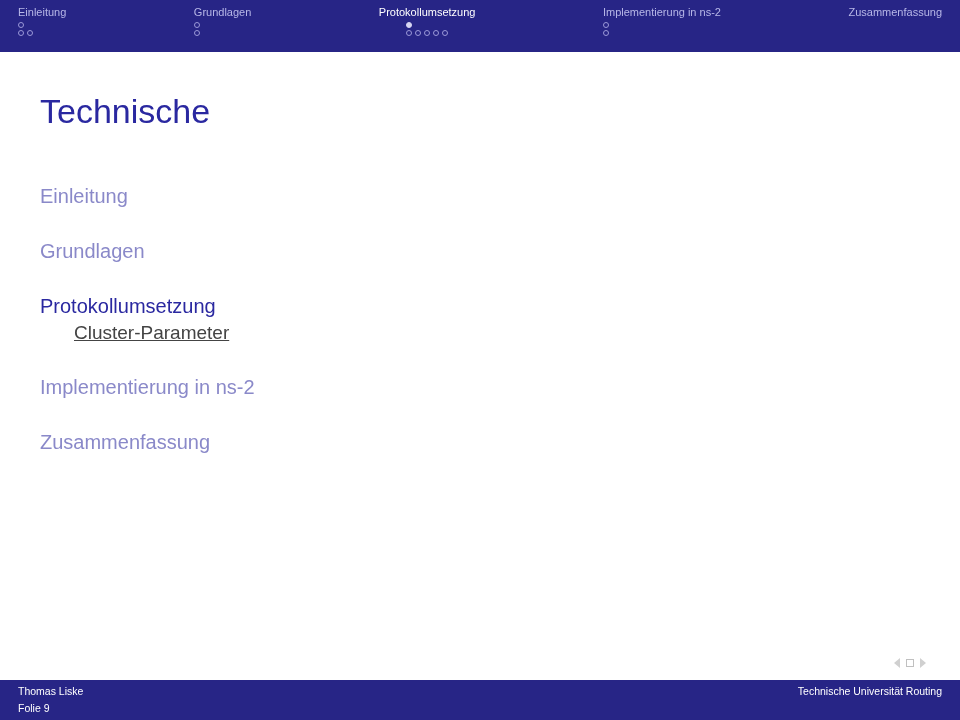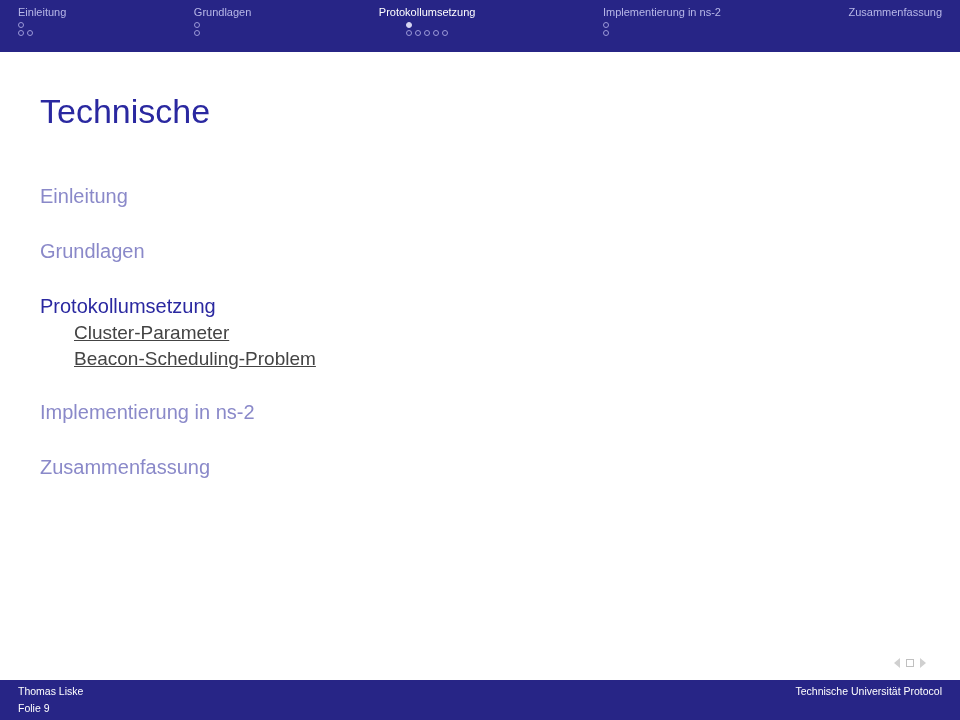--- a/index.html
+++ b/index.html
@@ -92,35 +92,34 @@
   <div class="separator"></div>
 
   <div class="body">
     <h1 class="title">Technische</h1>
     <div class="toc">
       <div class="toc-sec"><span class="toc-muted">Einleitung</span></div>
       <div class="toc-sec"><span class="toc-muted">Grundlagen</span></div>
       <div class="toc-sec">
         <div><span class="toc-link">Protokollumsetzung</span></div>
         <div class="toc-sub">Cluster-Parameter</div>
-        <div class="toc-sub">Beacon-Scheduling-Problem</div>
       </div>
       <div class="toc-sec"><span class="toc-muted">Implementierung in ns-2</span></div>
       <div class="toc-sec"><span class="toc-muted">Zusammenfassung</span></div>
     </div>
   </div>
 
   <div class="navctrl">
     <span class="nav-tri tri-left"></span>
     <span class="nav-sq"></span>
     <span class="nav-tri tri-right"></span>
   </div>
 
   <div class="footer">
     <div class="footer-row">
       <span>Thomas Liske</span>
-      <span>Technische Universität Protocol</span>
+      <span>Technische Universität Routing</span>
     </div>
     <div class="footer-row">
       <span>Folie 9</span>
     </div>
   </div>
 </div>
 
 </body></html>

